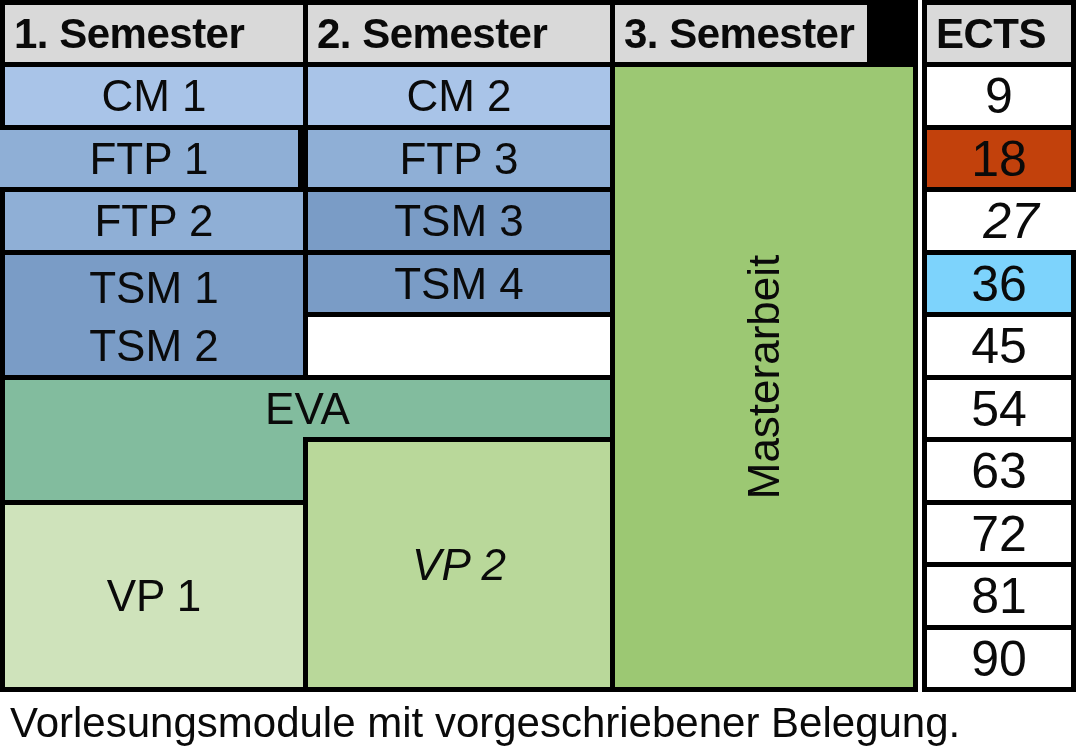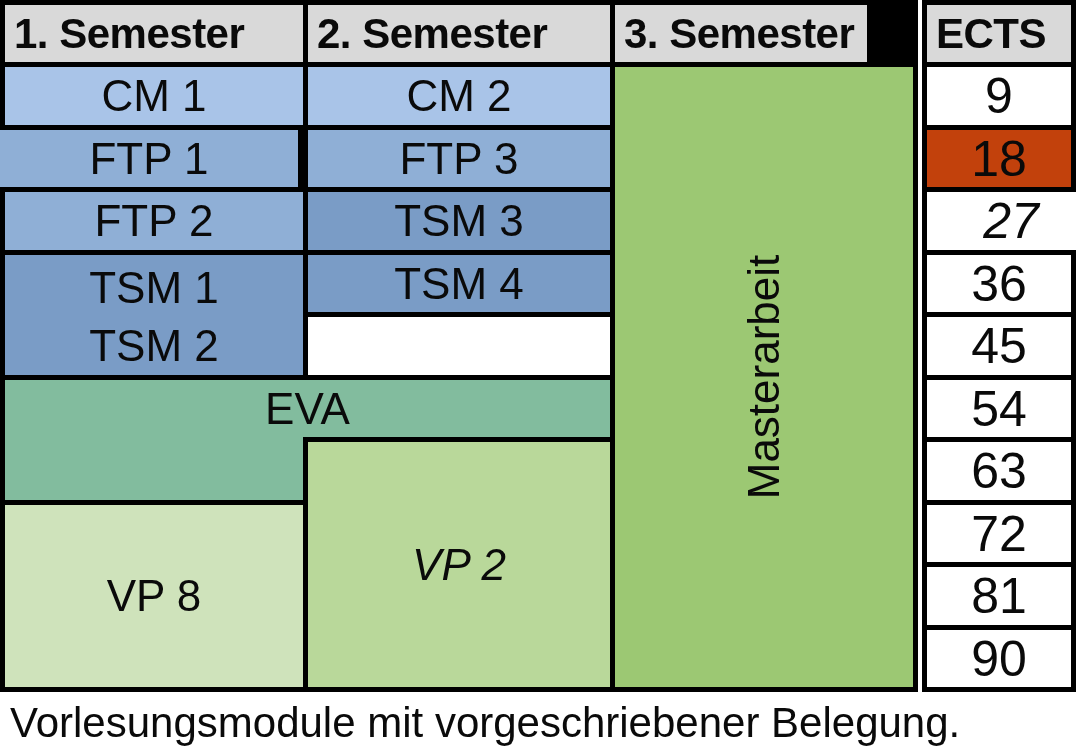--- a/index.html
+++ b/index.html
@@ -78,33 +78,33 @@
     <div class="cell" style="left: 308px; top: 67px; width: 302px; height: 58px; background: rgb(169, 196, 232);">CM 2</div>
     <div class="cell" style="left: 308px; top: 130px; width: 302px; height: 57px; background: rgb(143, 175, 214);">FTP 3</div>
     <div class="cell" style="left: 308px; top: 192px; width: 302px; height: 58px; background: rgb(122, 156, 198);">TSM 3</div>
     <div class="cell" style="left: 308px; top: 255px; width: 302px; height: 57px; background: rgb(122, 156, 198);">TSM 4</div>
     <div class="cell" style="left: 308px; top: 317px; width: 302px; height: 58px; background: rgb(255, 255, 255);"></div>
 
     <div class="cell" style="left: 5px; top: 380px; width: 605px; height: 57px; background: rgb(130, 188, 158);">EVA</div>
     <div class="cell" style="left: 5px; top: 437px; width: 298px; height: 63px; background: rgb(130, 188, 158);"></div>
 
     <div class="cell" style="left: 308px; top: 442px; width: 302px; height: 245px; background: rgb(185, 216, 154); font-style: italic;">VP 2</div>
-    <div class="cell" style="left: 5px; top: 505px; width: 298px; height: 182px; background: rgb(207, 227, 187);">VP 8</div>
+    <div class="cell" style="left: 5px; top: 505px; width: 298px; height: 182px; background: rgb(207, 227, 187);">VP 1</div>
 
     <div class="cell" style="left: 615px; top: 67px; width: 298px; height: 620px; background: rgb(156, 200, 115);">
       <span class="rot">Masterarbeit</span>
     </div>
   </div>
 
   <div class="tbl" style="left:922px; top:0; width:154px; height:692px;">
     <div class="cell hdr" style="left: 5px; top: 5px; width: 144px; height: 57px; background: rgb(217, 217, 217);">ECTS</div>
     <div class="cell num" style="left: 5px; top: 67px; width: 144px; height: 58px; background: rgb(255, 255, 255);">9</div>
     <div class="cell num" style="left: 5px; top: 130px; width: 144px; height: 57px; background: #c2410c;">18</div>
     <div class="cell num" style="left: 5px; top: 192px; width: 168px; height: 58px; background: rgb(255, 255, 255); font-style: italic;">27</div>
-    <div class="cell num" style="left: 5px; top: 255px; width: 144px; height: 57px; background: #ffffff;">36</div>
+    <div class="cell num" style="left: 5px; top: 255px; width: 144px; height: 57px; background: #7dd3fc;">36</div>
     <div class="cell num" style="left: 5px; top: 317px; width: 144px; height: 58px; background: rgb(255, 255, 255);">45</div>
     <div class="cell num" style="left: 5px; top: 380px; width: 144px; height: 57px; background: rgb(255, 255, 255);">54</div>
     <div class="cell num" style="left: 5px; top: 442px; width: 144px; height: 58px; background: rgb(255, 255, 255);">63</div>
     <div class="cell num" style="left: 5px; top: 505px; width: 144px; height: 57px; background: rgb(255, 255, 255);">72</div>
     <div class="cell num" style="left: 5px; top: 567px; width: 144px; height: 58px; background: rgb(255, 255, 255);">81</div>
     <div class="cell num" style="left: 5px; top: 630px; width: 144px; height: 57px; background: rgb(255, 255, 255);">90</div>
   </div>
 
   <div class="caption">Vorlesungsmodule mit vorgeschriebener Belegung.</div>
 </div>

